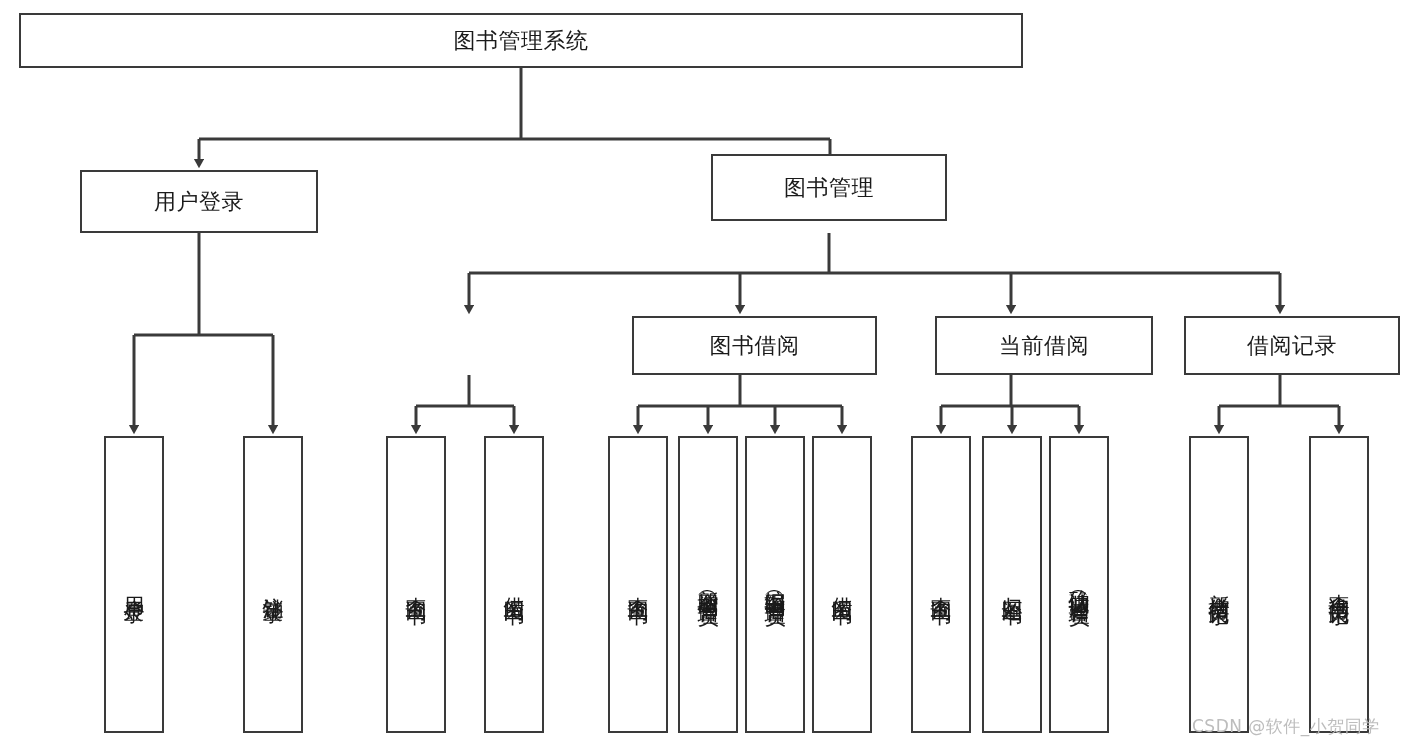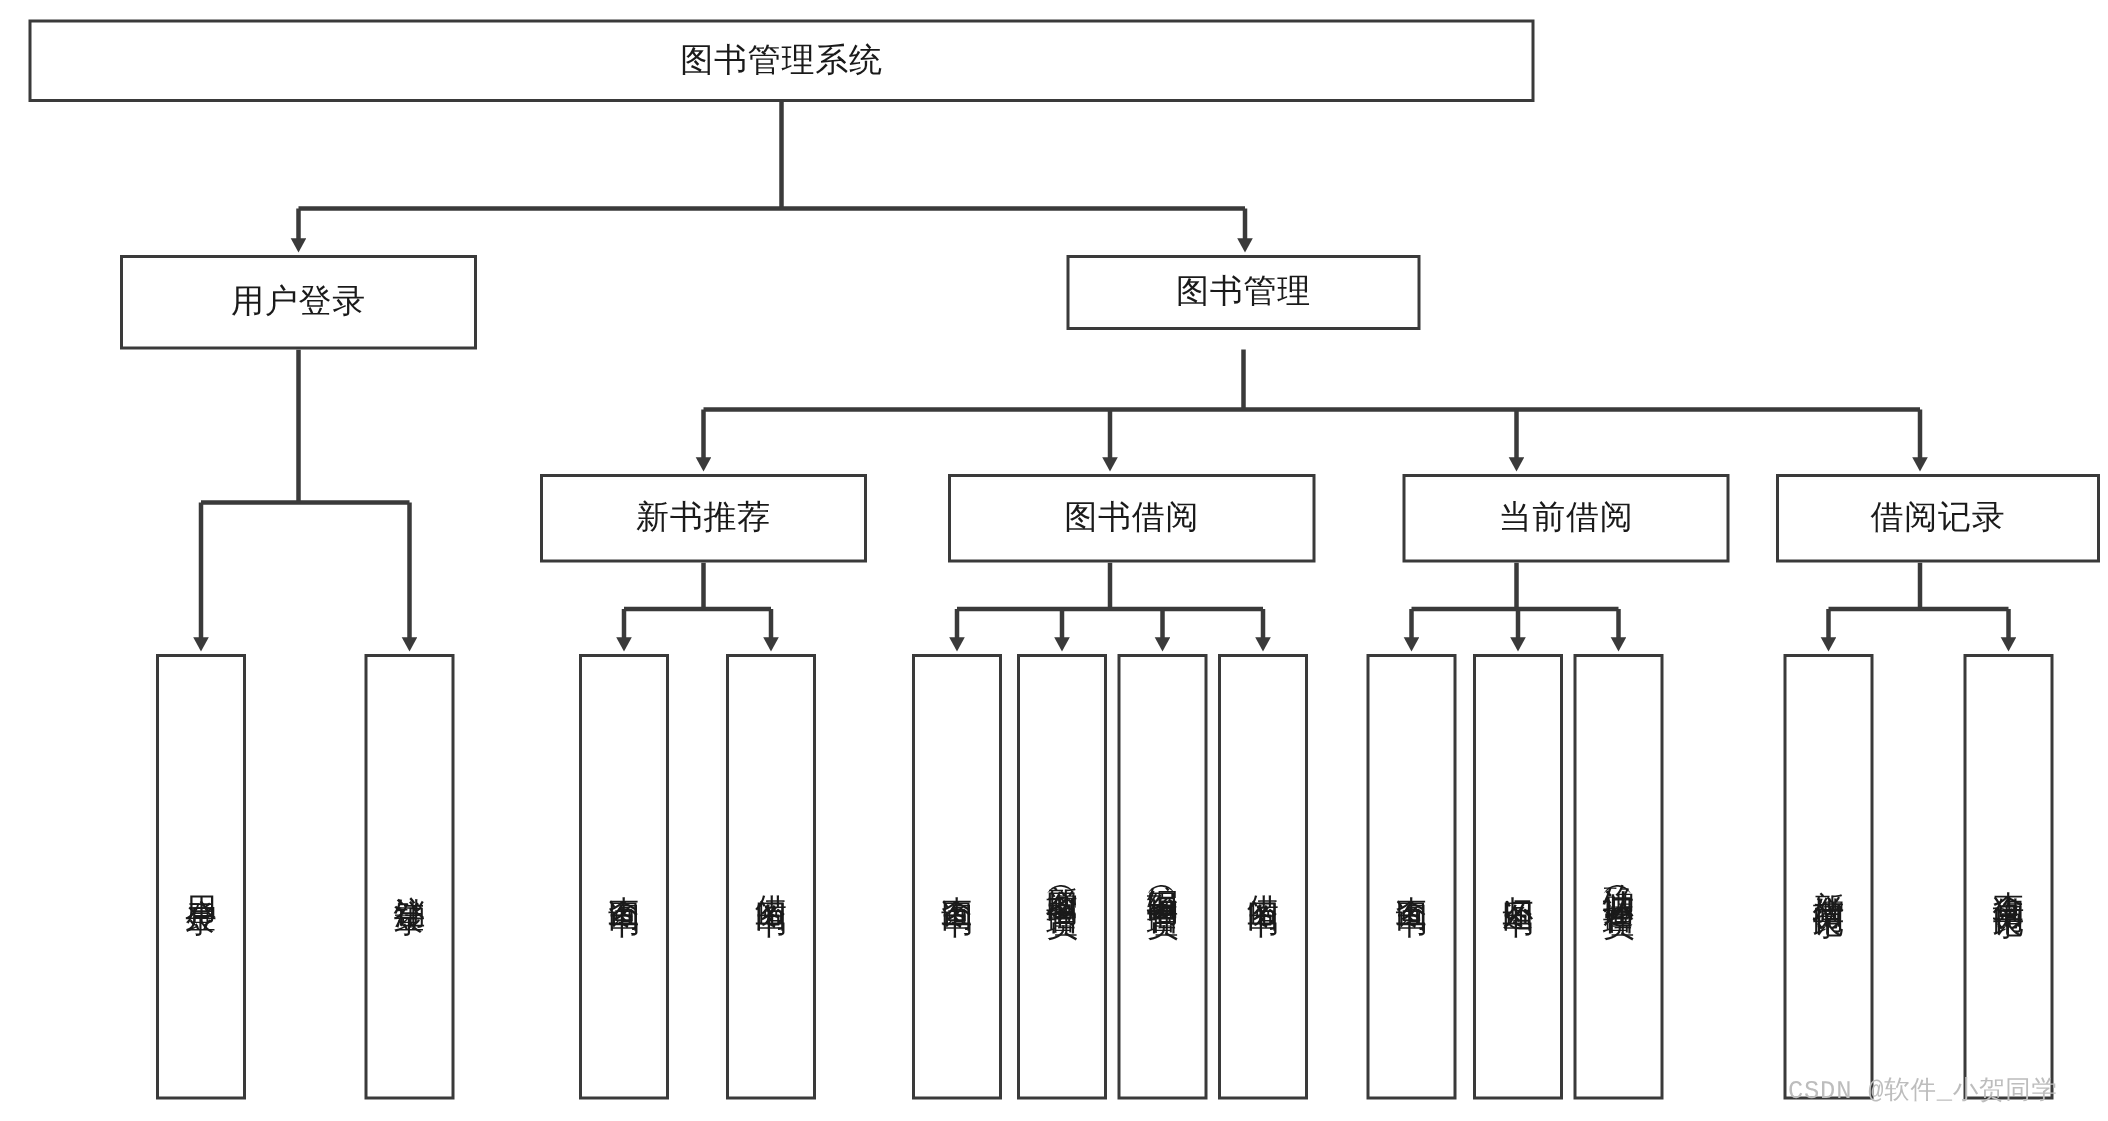--- a/index.html
+++ b/index.html
@@ -121,27 +121,24 @@
     </g>
   </svg>
 
   <div class="node horiz" id="n-root" style="left: 19px; top: 13px; width: 1004px; height: 55px;">
     <span class="label">图书管理系统</span>
   </div>
 
   <div class="node horiz" id="n-l1-0" style="left: 80px; top: 170px; width: 238px; height: 63px;">
     <span class="label">用户登录</span>
   </div>
-  <div class="node horiz" id="n-l1-1" style="left: 711px; top: 170px; width: 236px; height: 50px;">
+  <div class="node horiz" id="n-l1-1" style="left: 711px; top: 154px; width: 236px; height: 67px; font-family: Liberation Serif, serif;">
     <span class="label">图书管理</span>
   </div>
 
-  <div class="node horiz" id="n-l2-0" style="left: 360px; top: 316px; width: 218px; height: 59px;">
-    <span class="label">新书推荐</span>
-  </div>
   <div class="node horiz" id="n-l2-1" style="left: 632px; top: 316px; width: 245px; height: 59px;">
     <span class="label">图书借阅</span>
   </div>
   <div class="node horiz" id="n-l2-2" style="left: 902px; top: 316px; width: 218px; height: 59px; margin-left: 33px;">
     <span class="label">当前借阅</span>
   </div>
   <div class="node horiz" id="n-l2-3" style="left: 1172px; top: 316px; width: 216px; height: 59px; margin-left: 12px;">
     <span class="label">借阅记录</span>
   </div>
 
@@ -178,15 +175,15 @@
   <div class="node vert" id="n-lf-10" style="left: 1049px; top: 436px; width: 60px; height: 297px;">
     <span class="label">确认归还（管理员）</span>
   </div>
   <div class="node vert" id="n-lf-11" style="left: 1189px; top: 436px; width: 60px; height: 297px;">
     <span class="label">新增借阅记录</span>
   </div>
   <div class="node vert" id="n-lf-12" style="left: 1309px; top: 436px; width: 60px; height: 297px;">
     <span class="label">查询借阅记录</span>
   </div>
 
-  <div class="watermark" style="left: 1192px; top: 715px; font-family: Liberation Mono, monospace;">CSDN @软件_小贺同学</div>
+  <div class="watermark" style="left: 1192px; top: 715px;">CSDN @软件_小贺同学</div>
 
 </div>
 
 </body></html>

